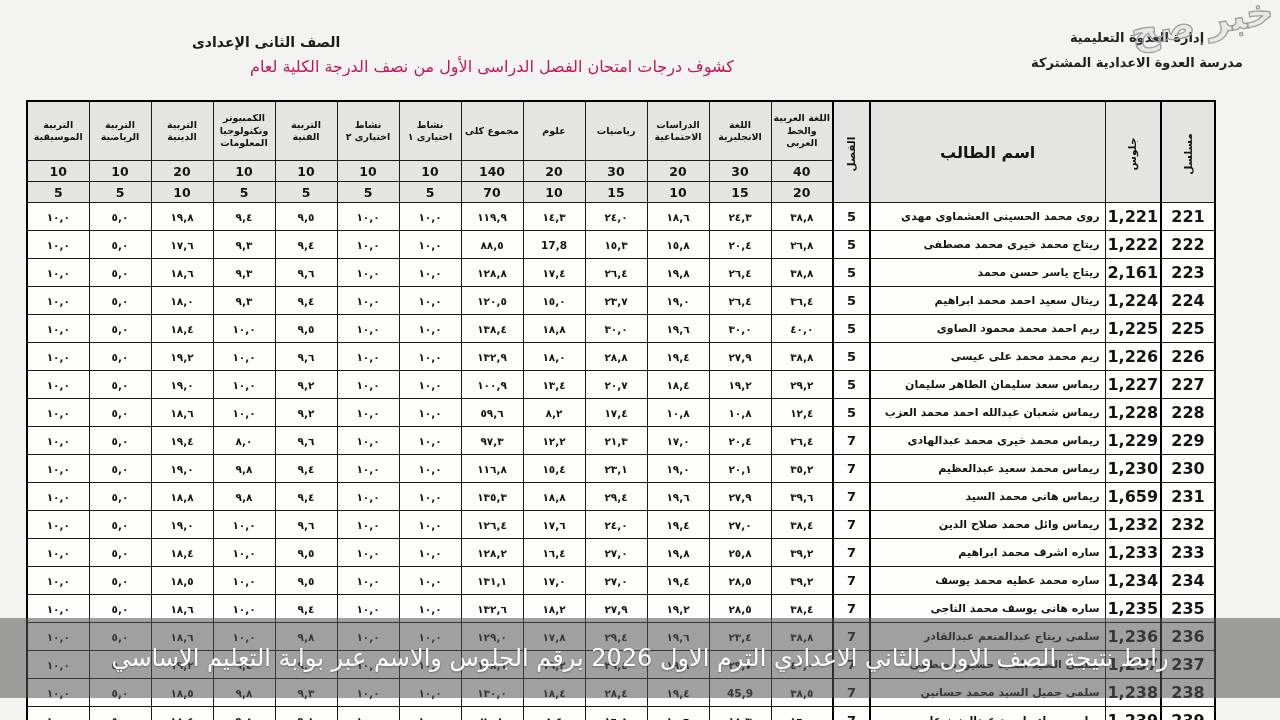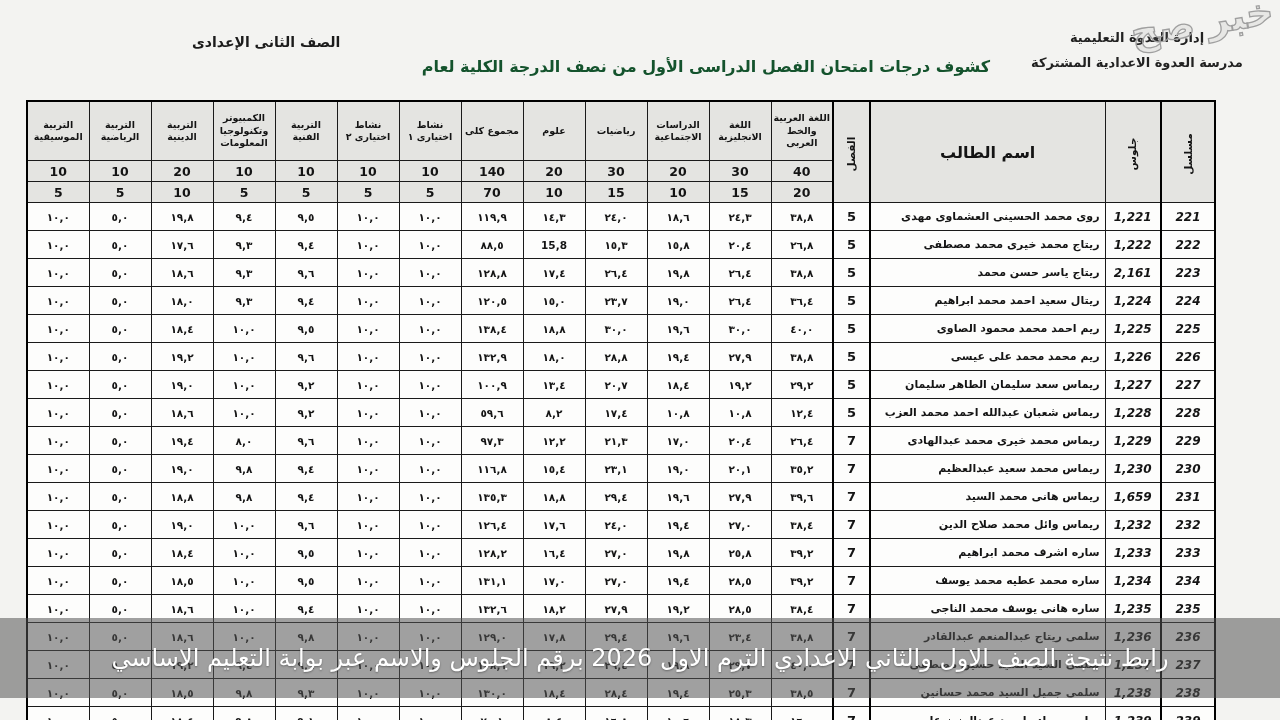--- a/index.html
+++ b/index.html
@@ -9,21 +9,21 @@
     font-family:"DejaVu Sans", sans-serif;
     direction:rtl;
   }
   
   .hdr-right {
     position:absolute; top:26px; right:18px; width:250px;
     text-align:center; font-weight:bold; font-size:13px; line-height:1.9; color:#222;
   }
   .hdr-center {
     position:absolute; top:57px; left:250px; width:740px;
-    text-align:right; font-weight:bold; font-size:16px; color:#14532d;
+    text-align:left; font-weight:normal; font-size:16px; color:#be185d;
   }
   .hdr-left {
     position:absolute; top:30px; left:192px; width:210px;
     text-align:left; font-weight:bold; font-size:14px; line-height:1.8; color:#1b1b1b;
   }
   .watermark {
     position:absolute; top:0px; right:6px;
     font-size:38px; font-weight:bold;
     color:rgba(150,150,150,0.12);
     -webkit-text-stroke:1.3px #9f9f9f;
@@ -38,21 +38,21 @@
   }
   th,td {
     border:1px solid #1a1a1a; padding:0; text-align:center;
     vertical-align:middle; overflow:hidden;
   }
   thead th { background:#e4e4e1; font-weight:bold; }
   th.subj { height:56px; font-size:9.5px; line-height:1.3; padding:1px; }
   tr.num-row th { height:20px; font-size:12.5px; }
   tbody td { height:27px; font-size:10.5px; font-weight:bold; background:#fdfdfc; }
   td.c-name { text-align:right; padding-left:14px; padding-right:5px; font-size:11px; white-space:nowrap; }
-  td.c-serial, td.c-seat { font-size:12px;font-style:italic; }
+  td.c-serial, td.c-seat { font-size:16px; }
   td.c-class { font-size:13px; }
   .vert { display:inline-block; transform:rotate(-90deg); font-size:10.5px; white-space:nowrap; }
   .h-serial, .c-serial { border-left:2.5px solid #000; }
   .h-class, .c-class { border-left:2.5px solid #000; border-right:2.5px solid #000; }
   
   .banner {
     position:absolute; top:618px; left:0; width:1280px; height:80px;
     background:rgba(84,84,84,0.55);
     display:flex; align-items:center; justify-content:center;
     z-index:5;
@@ -172,21 +172,21 @@
       </tr>
       <tr>
         <td class="c-serial">222</td>
         <td class="c-seat">1,222</td>
         <td class="c-name">ريتاج محمد خيرى محمد مصطفى</td>
         <td class="c-class">5</td>
         <td class="c-arabic">٢٦,٨</td>
         <td class="c-english">٢٠,٤</td>
         <td class="c-social">١٥,٨</td>
         <td class="c-math">١٥,٣</td>
-        <td class="c-science">15,8</td>
+        <td class="c-science">17,8</td>
         <td class="c-total">٨٨,٥</td>
         <td class="c-activity1">١٠,٠</td>
         <td class="c-activity2">١٠,٠</td>
         <td class="c-art">٩,٤</td>
         <td class="c-computer">٩,٣</td>
         <td class="c-religion">١٧,٦</td>
         <td class="c-pe">٥,٠</td>
         <td class="c-music">١٠,٠</td>
       </tr>
       <tr>
@@ -473,21 +473,21 @@
         <td class="c-religion">١٩,٢</td>
         <td class="c-pe">٥,٠</td>
         <td class="c-music">١٠,٠</td>
       </tr>
       <tr>
         <td class="c-serial">238</td>
         <td class="c-seat">1,238</td>
         <td class="c-name">سلمى جميل السيد محمد حسانين</td>
         <td class="c-class">7</td>
         <td class="c-arabic">٣٨,٥</td>
-        <td class="c-english">٢٥,٣</td>
+        <td class="c-english">45,9</td>
         <td class="c-social">١٩,٤</td>
         <td class="c-math">٢٨,٤</td>
         <td class="c-science">١٨,٤</td>
         <td class="c-total">١٣٠,٠</td>
         <td class="c-activity1">١٠,٠</td>
         <td class="c-activity2">١٠,٠</td>
         <td class="c-art">٩,٣</td>
         <td class="c-computer">٩,٨</td>
         <td class="c-religion">١٨,٥</td>
         <td class="c-pe">٥,٠</td>

